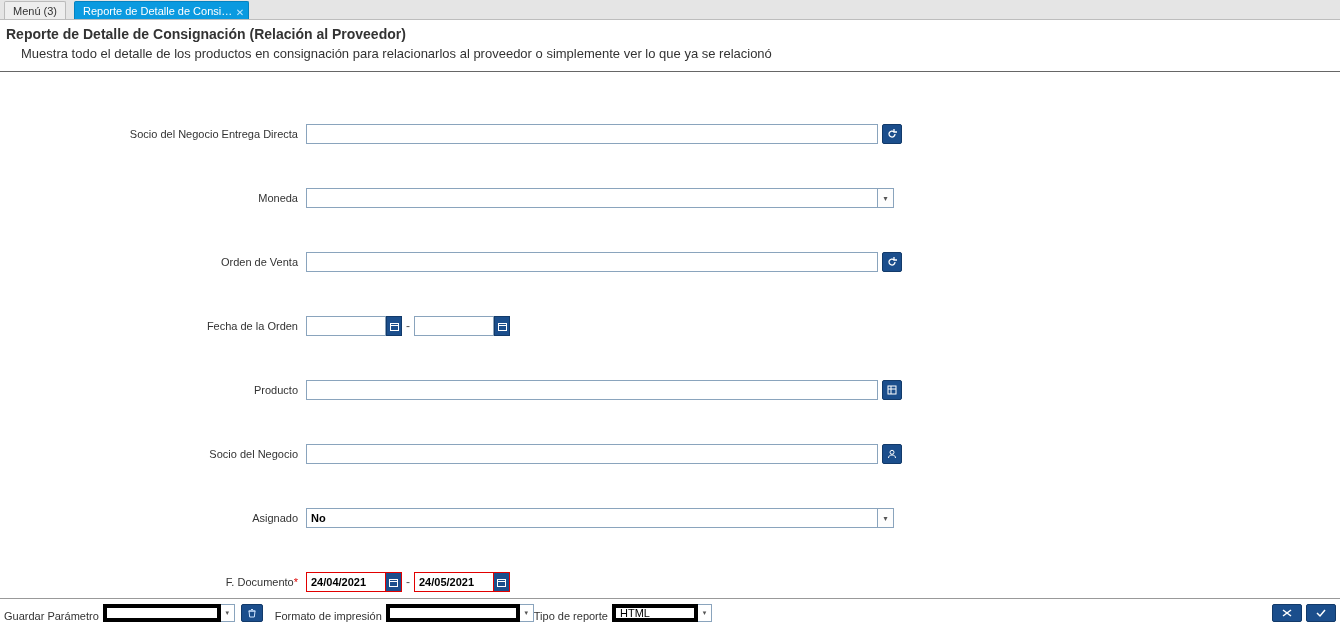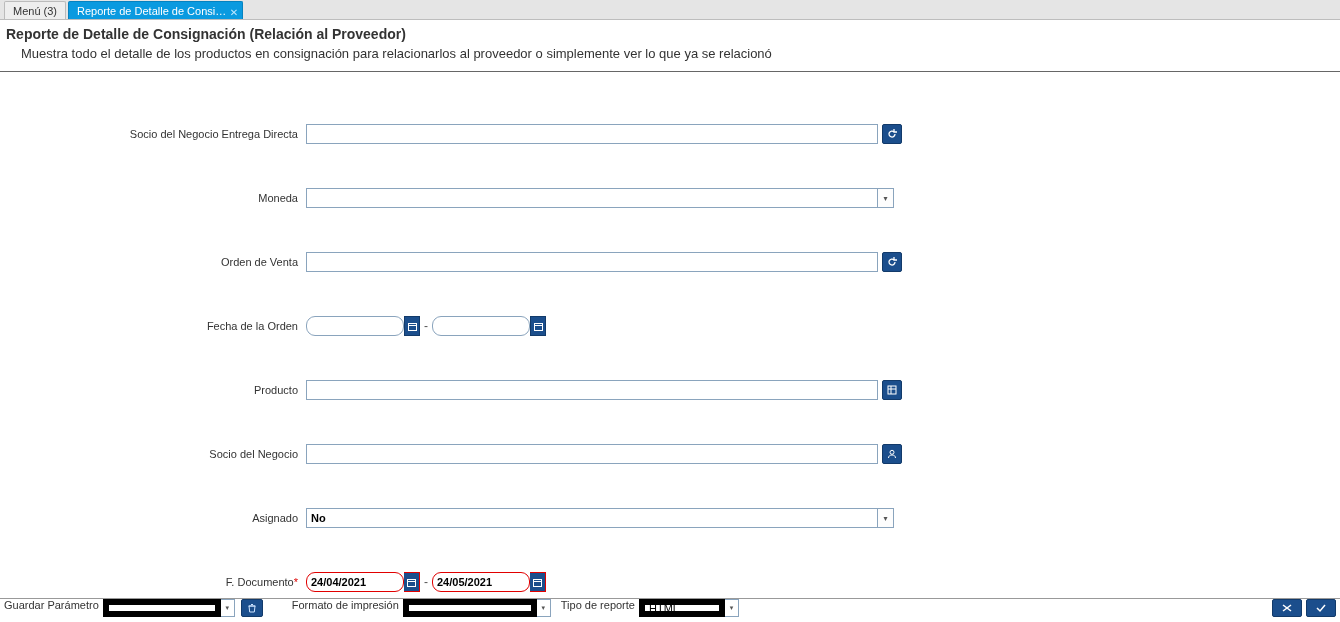--- a/index.html
+++ b/index.html
@@ -1,47 +1,47 @@
 <!DOCTYPE html>
 <html><head>
 <meta charset="utf-8">
 <style>
   * { box-sizing: border-box; margin:0; padding:0; }
   body { font-family: Arial, Helvetica, sans-serif; font-size:12px; color:#333; background:#fff; width:1340px; height:622px; position:relative; overflow:hidden; }
 
   
   .tabbar { background:#e5e5e5; border-bottom:1px solid #bdbdbd; height:20px; display:flex; align-items:flex-end; padding-left:4px; }
-  .tab { height:18px; line-height:18px; padding:0 8px; font-size:11px; color:#333; background:#eee; border:1px solid #bbb; border-bottom:none; margin-right:2px; border-radius:2px 2px 0 0; cursor:pointer; position:relative;}
+  .tab { height:18px; line-height:18px; padding:0 8px; font-size:11px; color:#333; background:#eee; border:1px solid #bbb; border-bottom:none; margin-right:8px; border-radius:2px 2px 0 0; cursor:pointer; position:relative;}
   .tab.active { background:#0a9ae0; color:#fff; border-color:#0682bf; padding-right:16px;text-align:center;}
   .tab.active .close-x { position:absolute; right:4px; top:2px; font-size:10px; color:#bfe8ff; }
 
   
   .page-title { font-size:14px; font-weight:bold; padding:6px 22px 2px 6px; }
   .page-desc  { font-size:13px; padding:2px 6px 10px 21px; border-bottom:1px solid #666; }
 
   
   .form { padding:10px 6px 0 6px; }
   .row { display:flex; align-items:center; height:24px; margin-bottom:0px;margin-top:40px;}
   .lbl { width:300px; text-align:right; padding-right:8px; font-size:11px; color:#333; }
   .req { color:#d00; }
   .ctrl { display:flex; align-items:center; }
   .inp { height:20px; border:1px solid #8aa4bd; background:#fff; font-size:11px; padding:1px 4px;font-weight:bold; }
   .inp-wide { width:572px; }
-  .inp-date { width:98px; text-align:left;border-radius:9px;}
+  .inp-date { width:80px; text-align:left;}
   .btn-icon { width:20px; height:20px; background:#1b4e8c; border:1px solid #123a6a; margin-left:4px; display:flex; align-items:center; justify-content:center; color:#fff; font-size:10px; border-radius:2px; cursor:pointer;}
   .btn-drop { width:16px; height:20px; background:#fdfdfd; border:1px solid #8aa4bd; border-left:none; display:flex; align-items:center; justify-content:center; font-size:8px; color:#555; cursor:pointer;}
   .date-btn { width:16px; height:20px; background:#1b4e8c; border:1px solid #123a6a; display:flex;align-items:center;justify-content:center; color:#fff; font-size:9px; cursor:pointer;}
   .dash { padding:0 4px; color:#555;}
 
   .redbox { border:1px solid #e10000 !important;}
   .redbox + .date-btn { border:1px solid #e10000; border-left:none;}
 
   
-  .footer { position:absolute; left:0; right:0; bottom:0; height:24px; border-top:1px solid #999; background:#fff; display:flex; align-items:flex-start; padding:0 4px; font-size:11px;}
-  .f-inp { height:18px; border:6px solid #000000; font-size:11px; padding:1px 4px; background:#fff;}
+  .footer { position:absolute; left:0; right:0; bottom:0; height:24px; border-top:1px solid #999; background:#fff; display:flex; align-items:flex-end; padding:0 4px; font-size:11px;}
+  .f-inp { height:18px; border:4px solid #000000; font-size:11px; padding:1px 4px; background:#fff;}
   .f-drop { width:14px; height:18px; border:1px solid #8aa4bd; border-left:none; display:flex; align-items:center; justify-content:center; font-size:7px; color:#555; cursor:pointer; }
   .f-trash { width:22px; height:18px; background:#1b4e8c; border:1px solid #123a6a;margin:0 6px; display:flex;align-items:center;justify-content:center;color:#cfe4ff;font-size:10px; cursor:pointer; border-radius:2px;}
   .spacer { flex:1; }
   .f-btn { width:30px; height:18px; background:#1b4e8c; border:1px solid #123a6a; margin-left:4px; border-radius:2px; display:flex;align-items:center;justify-content:center; color:#fff; font-size:11px; cursor:pointer;}
 
   svg { display:block; }
 </style>
 </head>
 <body>
 
@@ -180,25 +180,25 @@
   <input class="f-inp" style="width: 118px; margin-left: 4px;">
   <div class="f-drop">▾</div>
   <div class="f-trash">
     <svg width="10" height="10" viewBox="0 0 10 10">
         <path d="M2 3h6l-.7 6H2.7z" fill="none" stroke="#cfe4ff"></path>
         <line x1="1.5" y1="3" x2="8.5" y2="3" stroke="#cfe4ff"></line>
         <line x1="4" y1="1.5" x2="6" y2="1.5" stroke="#cfe4ff"></line>
       </svg>
   </div>
 
-  <span style="margin-left:23px">Formato de impresión</span>
+  <span style="margin-left:6px">Formato de impresión</span>
   <input class="f-inp" style="width: 134px; margin-left: 4px;">
   <div class="f-drop">▾</div>
 
-  <span style="margin-left:10px">Tipo de reporte</span>
+  <span style="">Tipo de reporte</span>
   <input class="f-inp" style="width: 86px; margin-left: 4px;" value="HTML">
   <div class="f-drop">▾</div>
 
   <div class="spacer"></div>
   <div class="f-btn">
     <svg width="12" height="10" viewBox="0 0 12 10">
         <line x1="2" y1="2" x2="10" y2="8" stroke="#fff" stroke-width="1.5"></line>
         <line x1="10" y1="2" x2="2" y2="8" stroke="#fff" stroke-width="1.5"></line>
       </svg>
   </div>

